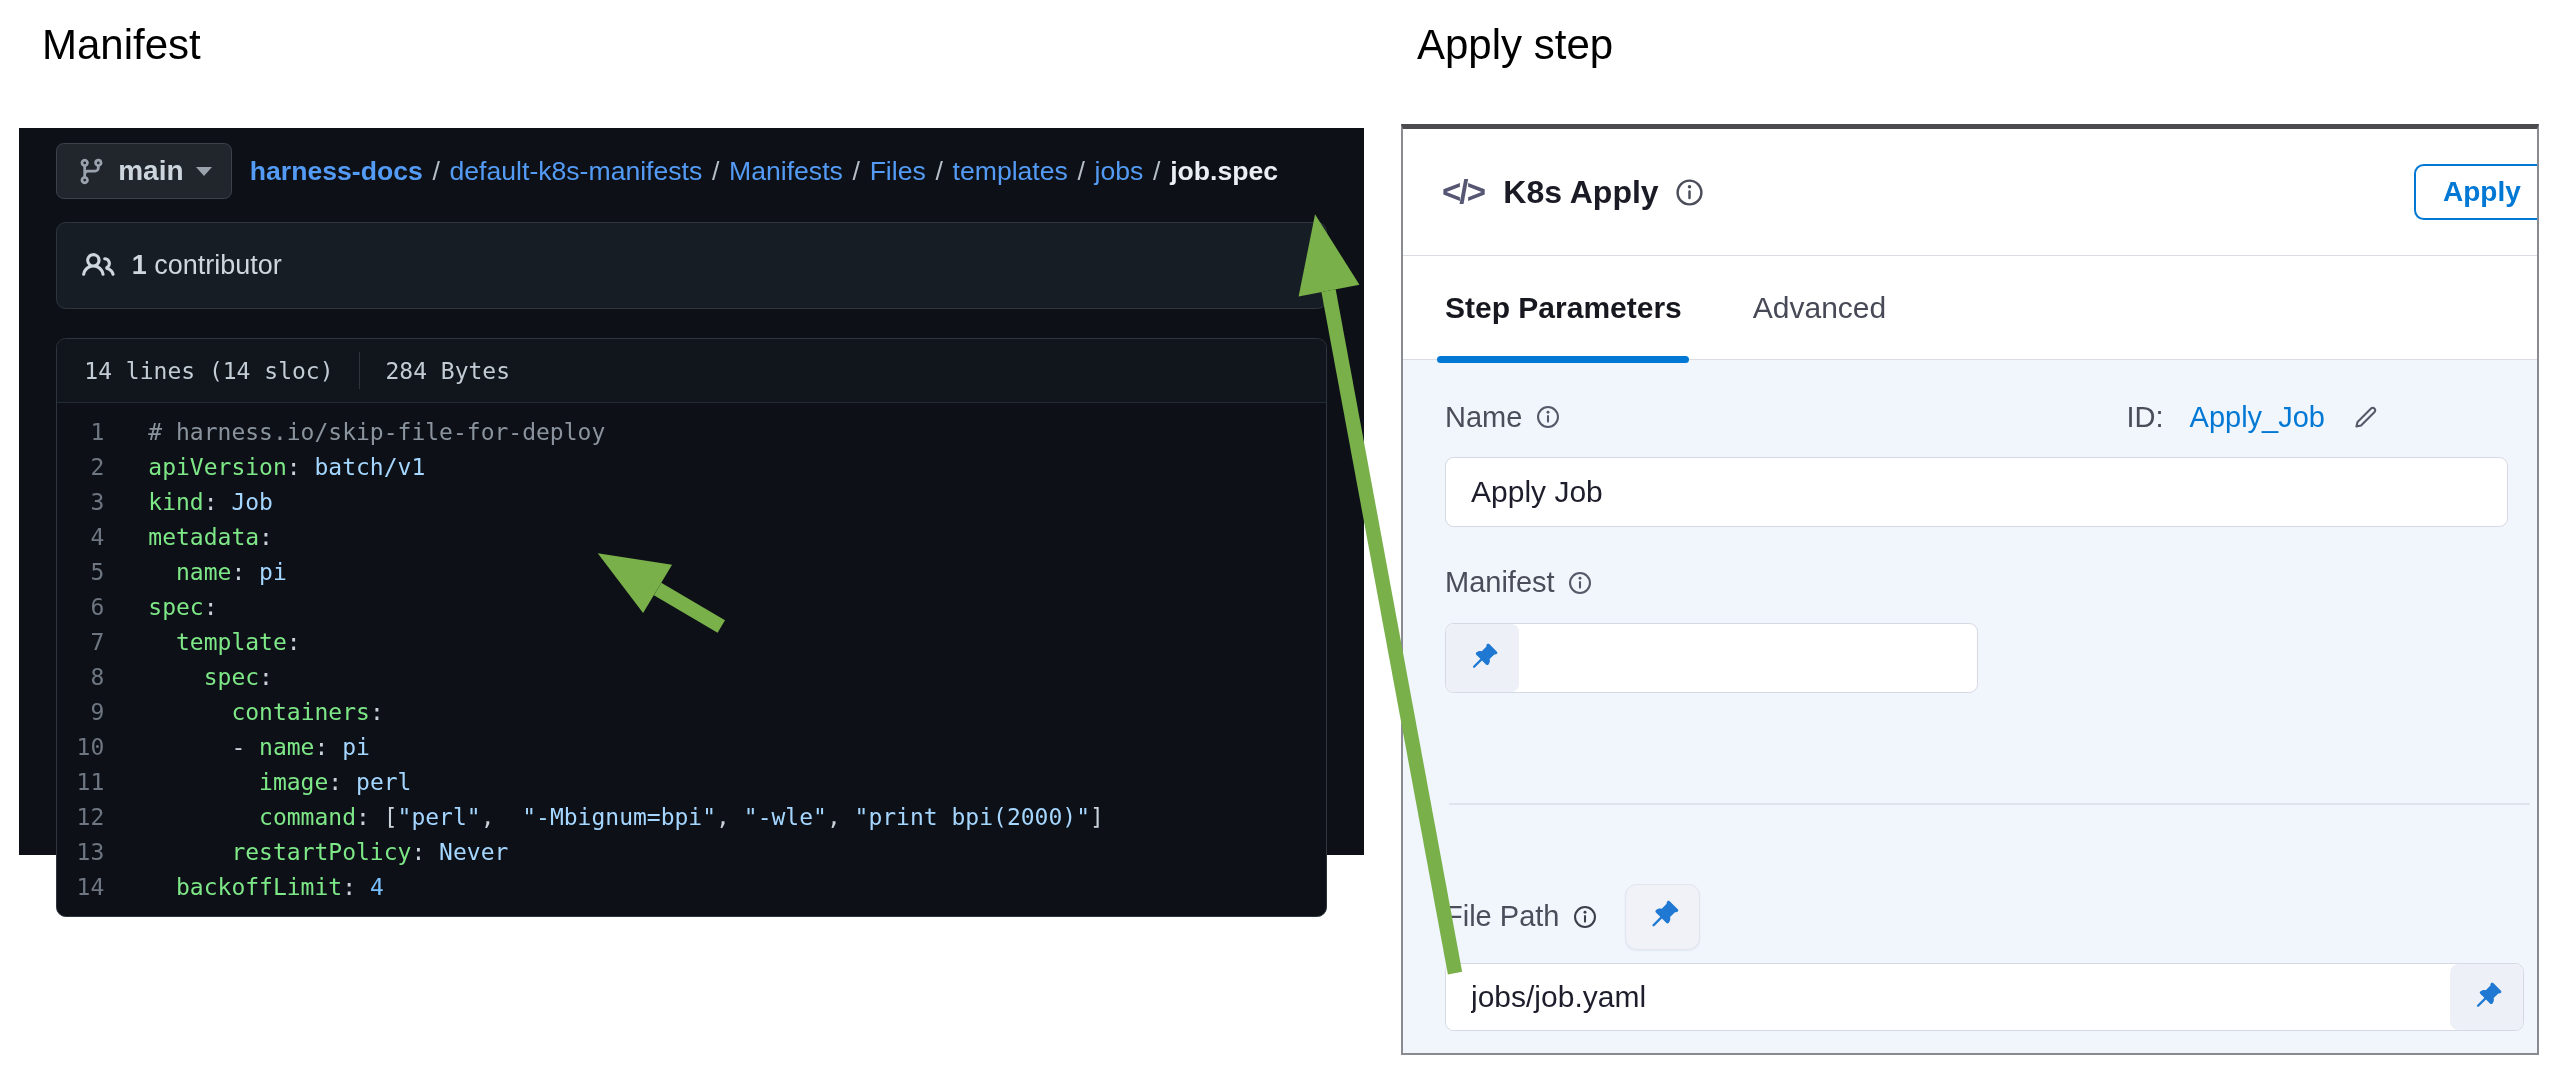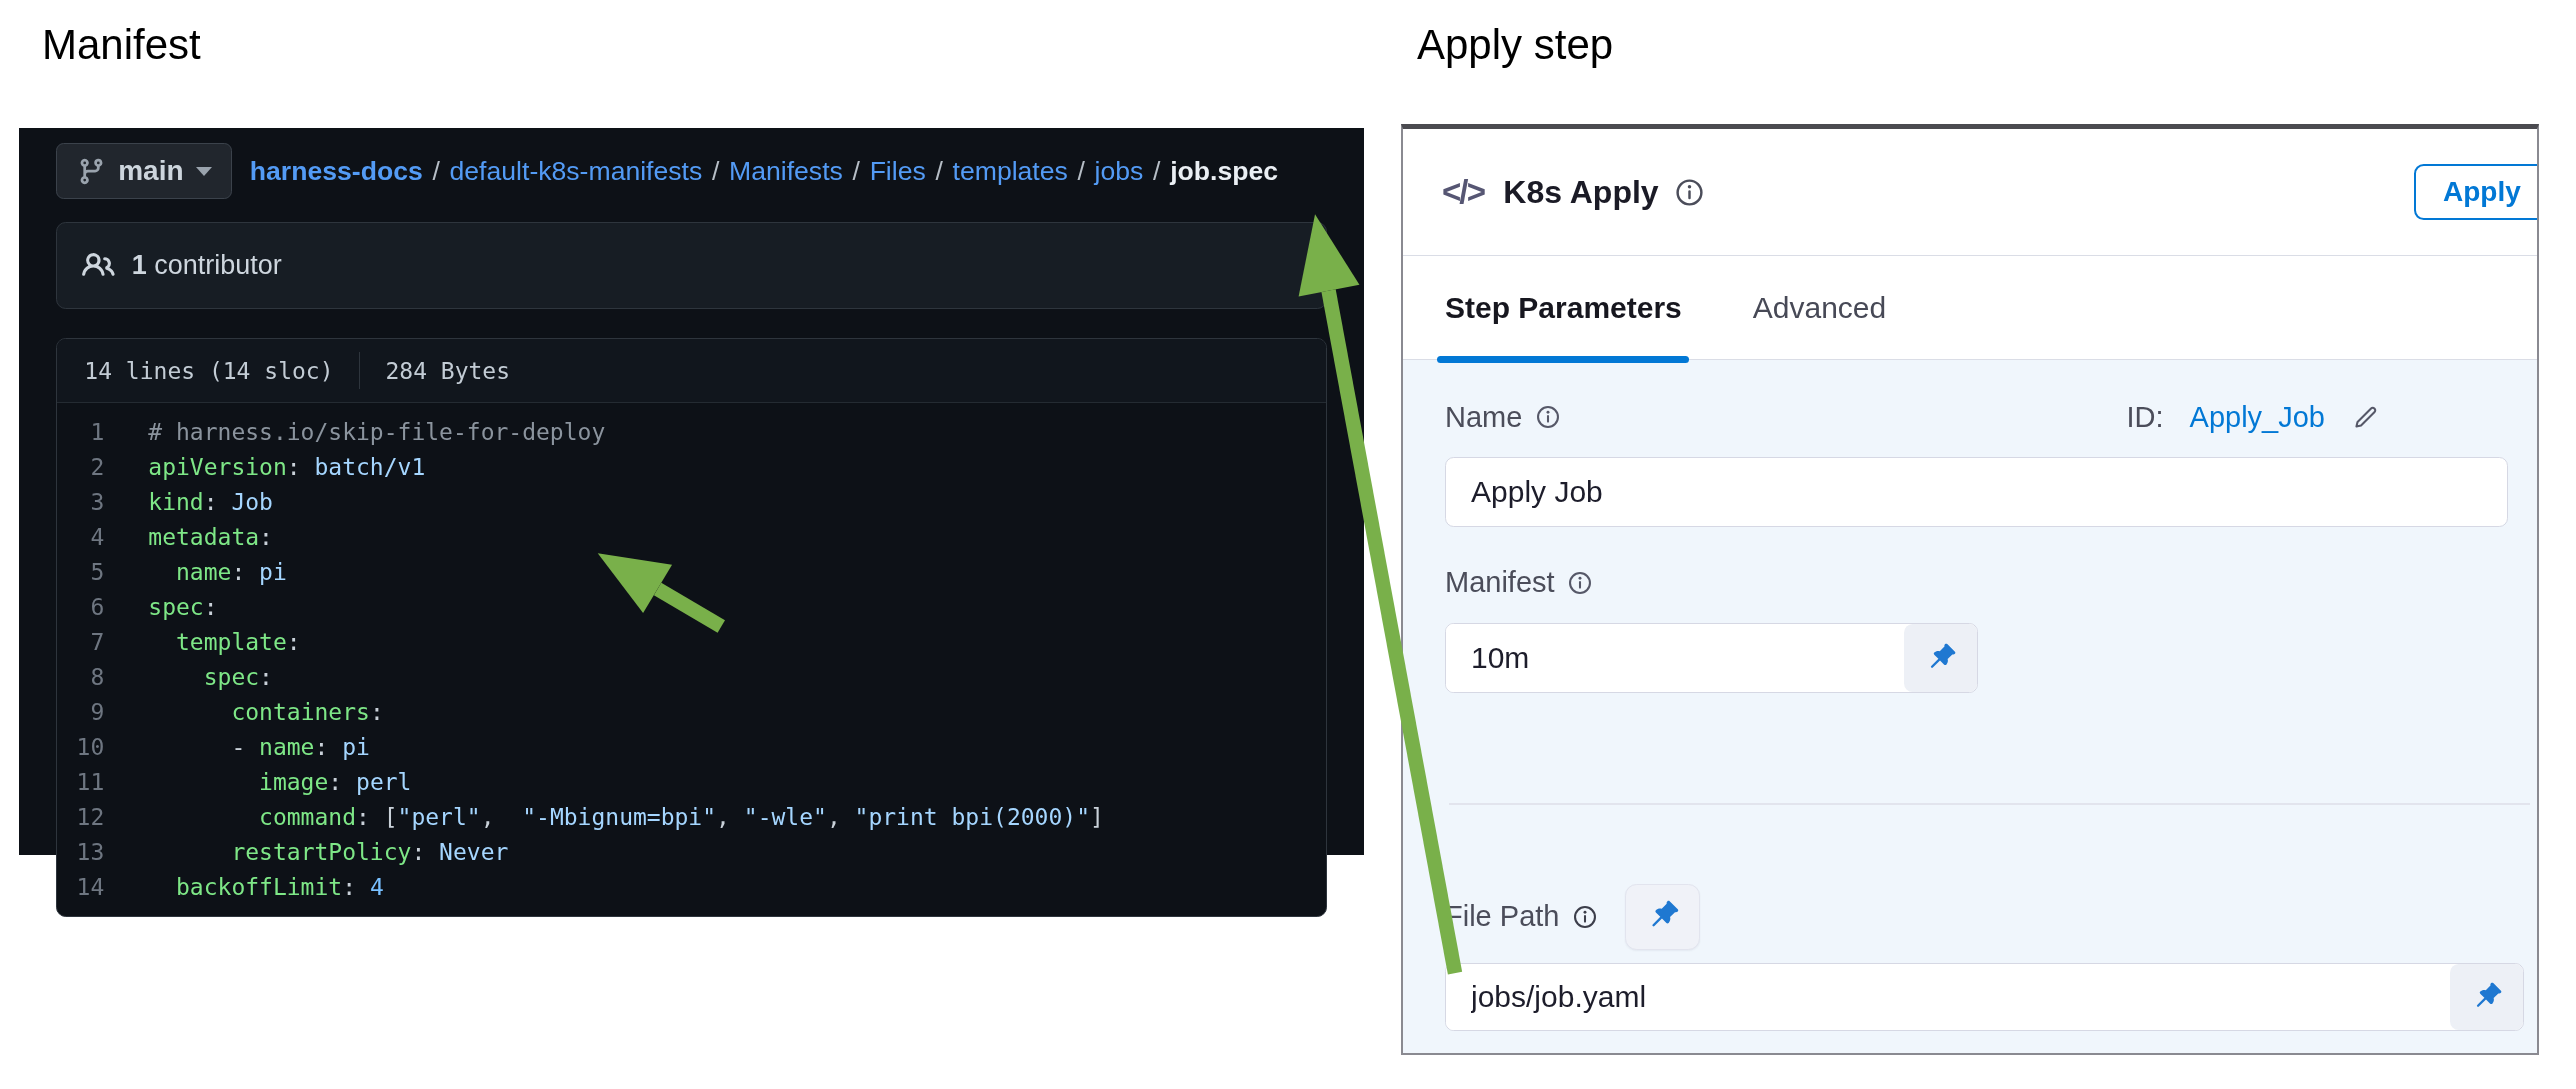--- a/index.html
+++ b/index.html
@@ -220,21 +220,20 @@
           <span class="icon">
             <svg width="26" height="26" viewBox="0 0 24 24">
                 <circle cx="12" cy="12" r="9.2" fill="none" stroke="#565868" stroke-width="1.9"></circle>
                 <circle cx="12" cy="7.6" r="1.35" fill="#565868"></circle>
                 <rect x="11.05" y="10.2" width="1.9" height="7" rx="0.95" fill="#565868"></rect>
               </svg>
           </span>
         </span>
       </div>
       <div class="input-group" style="width:533px; margin-top:13.5px;">
-        <input class="txt-input" value="10m" style="">
         <span class="pin-suffix">
           <span class="icon">
             <svg width="35" height="35" viewBox="0 0 24 24" fill="#1f78d1">
                 <path d="M15.2 2.1c.4-.4 1.05-.4 1.45 0l5.25 5.25c.4.4.4 1.05 0 1.45-.5.5-1.2.63-1.8.4l-3.2 3.2c.42 1.3.1 2.78-.92 3.8-.4.4-1.05.4-1.45 0l-2.87-2.87-4.9 4.9a.77.77 0 0 1-1.1 0 .77.77 0 0 1 0-1.1l4.9-4.9L7.7 9.36a1.03 1.03 0 0 1 0-1.45c1.02-1.02 2.5-1.34 3.8-.92l3.2-3.2a1.64 1.64 0 0 1 .5-1.69z"></path>
               </svg>
           </span>
         </span>
       </div>
 
       <div class="divider"></div>

